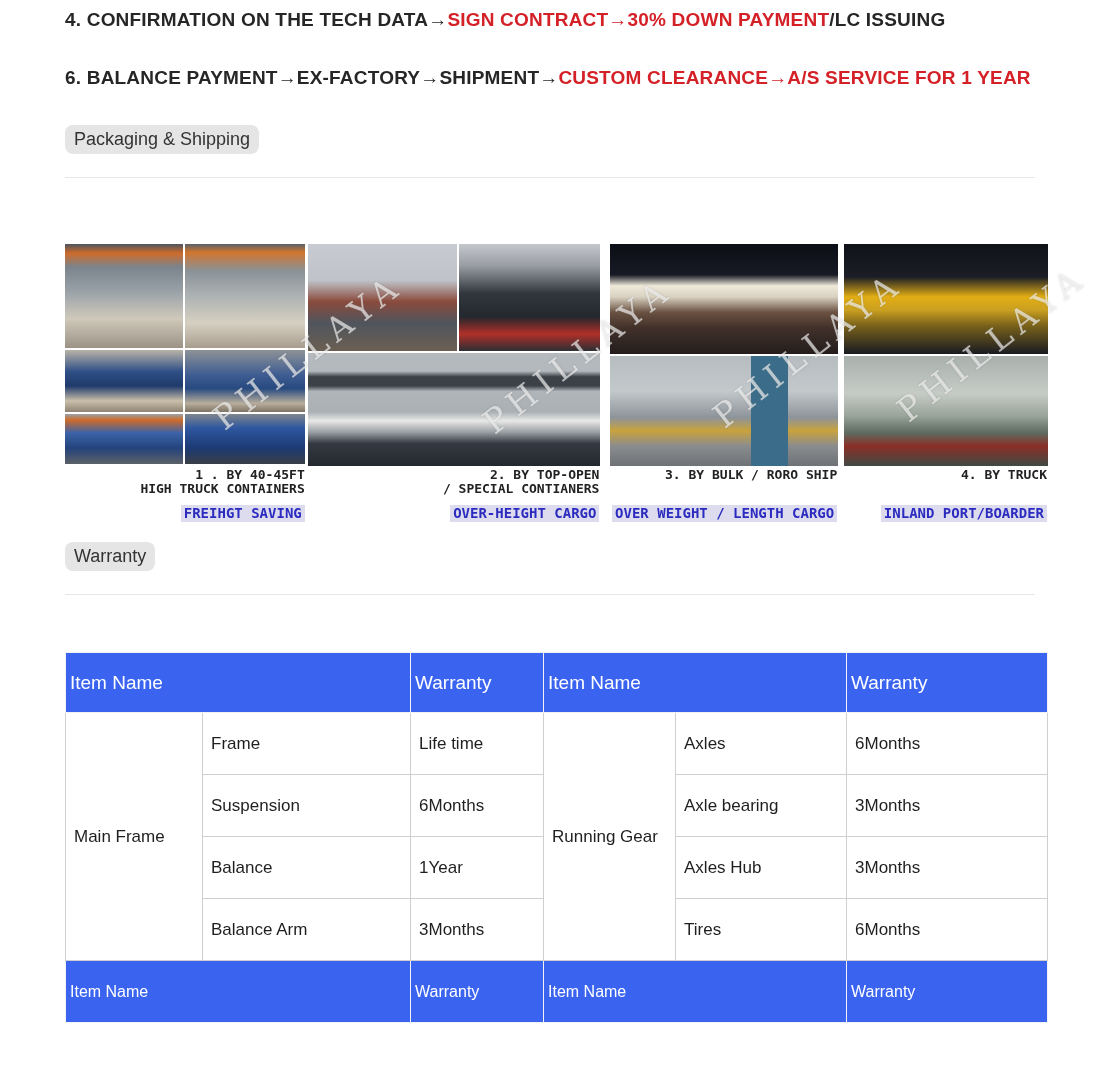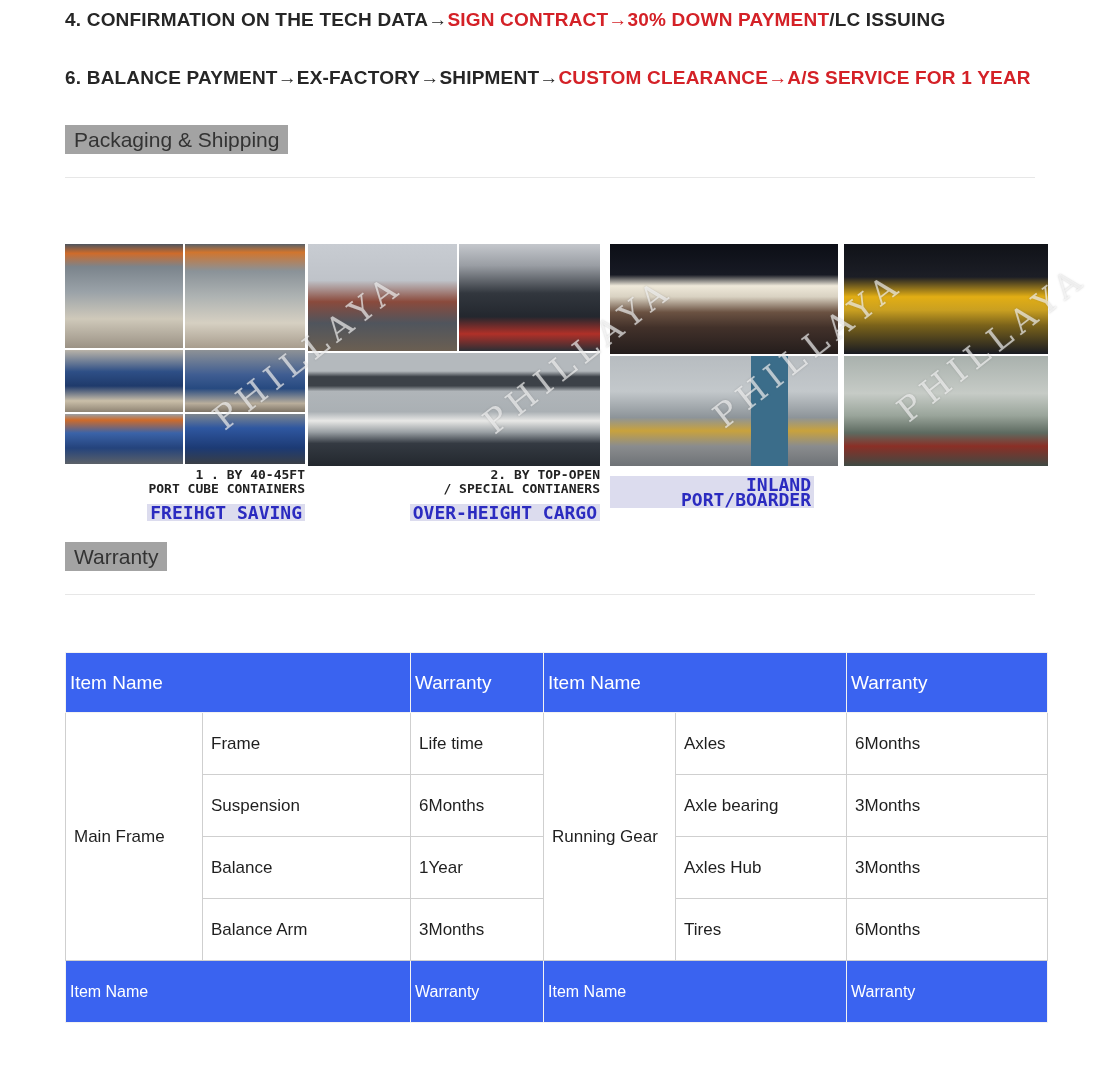--- a/index.html
+++ b/index.html
@@ -17,22 +17,22 @@
   .step-line {
     margin:0 0 37px 0;
     font-size:19px; line-height:21px; font-weight:700;
     letter-spacing:0.2px; color:#262626; white-space:nowrap;
   }
   .step-line .hl { color:#d42127; }
 
   
   .badge-wrap { margin-top:31px; }
   .badge {
-    display:inline-block; background:#a3a3a3; color:#333;
-    font-size:21px; line-height:19px; padding:5px 9px;
+    display:inline-block; background:#e5e5e5; color:#333;
+    font-size:18px; line-height:19px; padding:5px 9px;border-radius:8px;
   }
   .divider {
     border:none; border-top:1px solid #e7e7e7;
     margin:23px 12px 0 0;
   }
 
   
   .photo-strip { position:relative; margin-top:66px; height:222px; display:flex; }
   .collage { display:grid; gap:2px; background:#fff; }
   .g1 { width:240px; margin-right:3px;
@@ -75,21 +75,21 @@
   .cap { text-align:right; }
   .cap1 { width:240px; margin-right:3px; }
   .cap2 { width:292px; margin-right:10px; }
   .cap3 { width:228px; margin-right:6px; }
   .cap4 { width:204px; }
   .cap-lines { height:28px; font-family:"DejaVu Sans Mono", monospace;
                font-size:13px; line-height:14px; font-weight:700; color:#222; }
   .cap-tag-row { margin-top:8px; height:18px; }
   .cap-tag {
     display:inline-block; font-family:"DejaVu Sans Mono", monospace;
-    font-size:18px; line-height:15px; font-weight:700;
+    font-size:14px; line-height:15px; font-weight:700;
     color:#2b2bc0; background:#dcdcee; padding:1px 3px;
   }
 
   
   .warranty-table { margin-top:57px; width:982px; border-collapse:collapse; table-layout:fixed; }
   .warranty-table th, .warranty-table td { vertical-align:middle; text-align:left; overflow:hidden; }
   .warranty-table thead th {
     background:#3a63f0; color:#fff; font-weight:400; font-size:19px;
     height:60px; padding:0 0 0 4px; border:1px solid #f2f2f2;
   }
@@ -142,32 +142,43 @@
     <span class="wm wm1">PHILLAYA</span>
     <span class="wm wm2">PHILLAYA</span>
     <span class="wm wm3">PHILLAYA</span>
     <span class="wm wm4">PHILLAYA</span>
   </div>
 
   <div class="captions">
     <div class="cap cap1">
       <div class="cap-lines">
         <div>1 . BY 40-45FT</div>
-        <div>PORT CUBE CONTAINERS</div>
+        <div>HIGH TRUCK CONTAINERS</div>
       </div>
       <div class="cap-tag-row"><span class="cap-tag">FREIHGT SAVING</span></div>
     </div>
     <div class="cap cap2">
       <div class="cap-lines">
         <div>2. BY TOP-OPEN</div>
         <div>/ SPECIAL CONTIANERS</div>
       </div>
       <div class="cap-tag-row"><span class="cap-tag">OVER-HEIGHT CARGO</span></div>
     </div>
+    <div class="cap cap3">
+      <div class="cap-lines">
+        <div>3. BY BULK / RORO SHIP</div>
+        <div></div>
+      </div>
+      <div class="cap-tag-row"><span class="cap-tag">OVER WEIGHT / LENGTH CARGO</span></div>
+    </div>
     <div class="cap cap4">
+      <div class="cap-lines">
+        <div>4. BY TRUCK</div>
+        <div></div>
+      </div>
       <div class="cap-tag-row"><span class="cap-tag">INLAND PORT/BOARDER</span></div>
     </div>
   </div>
 
   <div class="badge-wrap" style="margin-top:20px;">
     <span class="badge">Warranty</span>
   </div>
   <hr class="divider">
 
   <table class="warranty-table">

